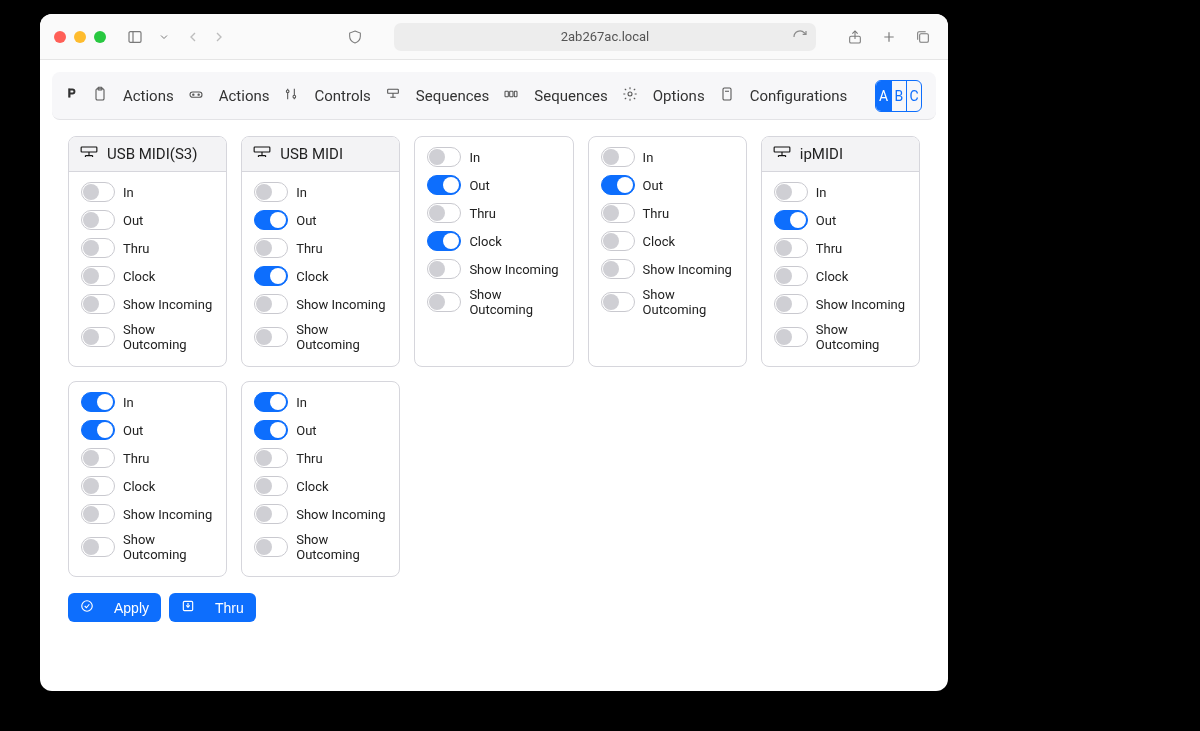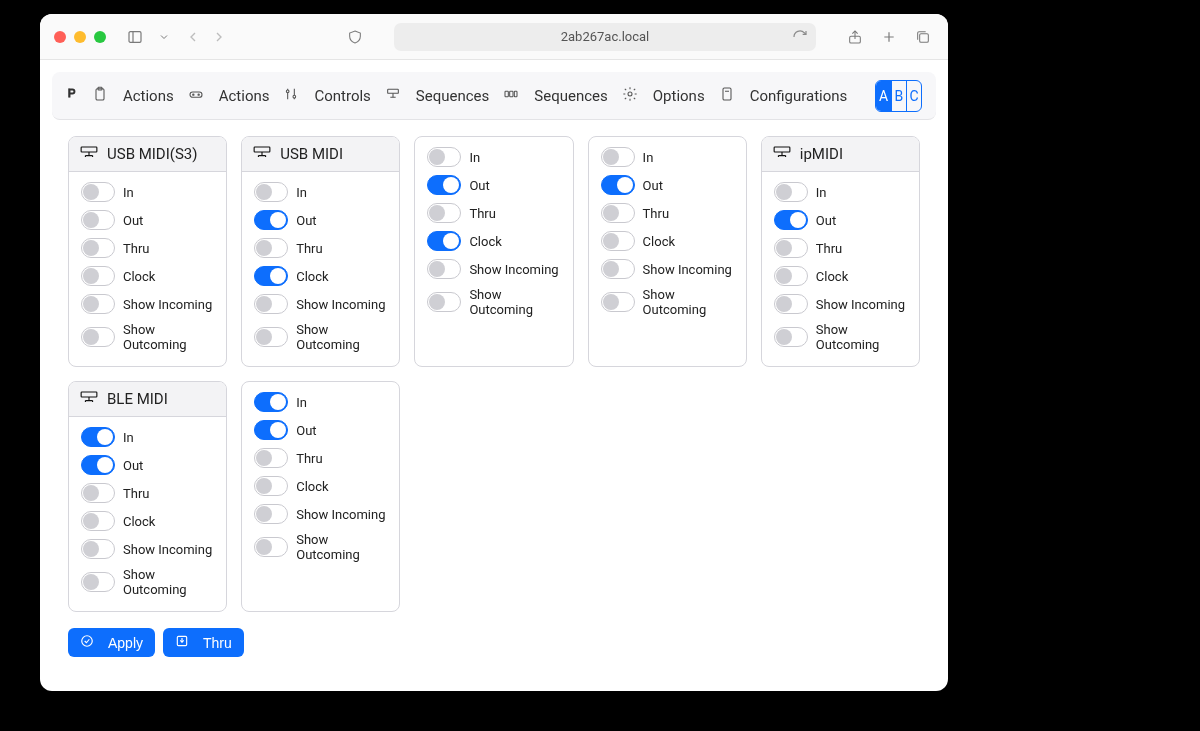--- a/index.html
+++ b/index.html
@@ -75,21 +75,21 @@
   .switch .knob {
     position:absolute; top:1px; left:1px; width:16px; height:16px; border-radius:50%;
     background:#cfcfd4; transition:none;
   }
   .switch.on { background:#0d6efd; border-color:#0d6efd; }
   .switch.on .knob { left:auto; right:1px; background:#fff; }
 
   .actions { display:flex; gap:8px; margin-top:16px; }
   .btn {
     background:#0d6efd; color:#fff; border:none; border-radius:6px;
-    padding:6px 12px; font-size:14px; display:flex; align-items:center; gap:14px; cursor:pointer;
+    padding:6px 12px; font-size:14px; display:flex; align-items:center; gap:20px; cursor:pointer;
   }
   .btn svg { width:14px; height:14px; }
 
 </style>
 </head>
 <body>
 
 <div class="stage">
   <div class="window">
 
@@ -459,30 +459,20 @@
               </div>
               <div class="row">
                 <div class="switch">
                   <div class="knob"></div>
                 </div>
                 <span>Show Outcoming</span>
               </div>
             </div>
           </div>
           <div class="card">
-            <div class="card-h">
-              <span><svg viewBox="0 0 28 18" fill="none" stroke="currentColor" stroke-width="1.6">
-                  <rect x="3" y="2" width="22" height="7" rx="1"></rect>
-                  <line x1="14" y1="9" x2="14" y2="14"></line>
-                  <line x1="9" y1="14" x2="19" y2="14"></line>
-                  <line x1="9" y1="14" x2="9" y2="16"></line>
-                  <line x1="19" y1="14" x2="19" y2="16"></line>
-                </svg></span>
-              <span>BLE MIDI</span>
-            </div>
             <div class="card-b">
               <div class="row">
                 <div class="switch on">
                   <div class="knob"></div>
                 </div>
                 <span>In</span>
               </div>
               <div class="row">
                 <div class="switch on">
                   <div class="knob"></div>

